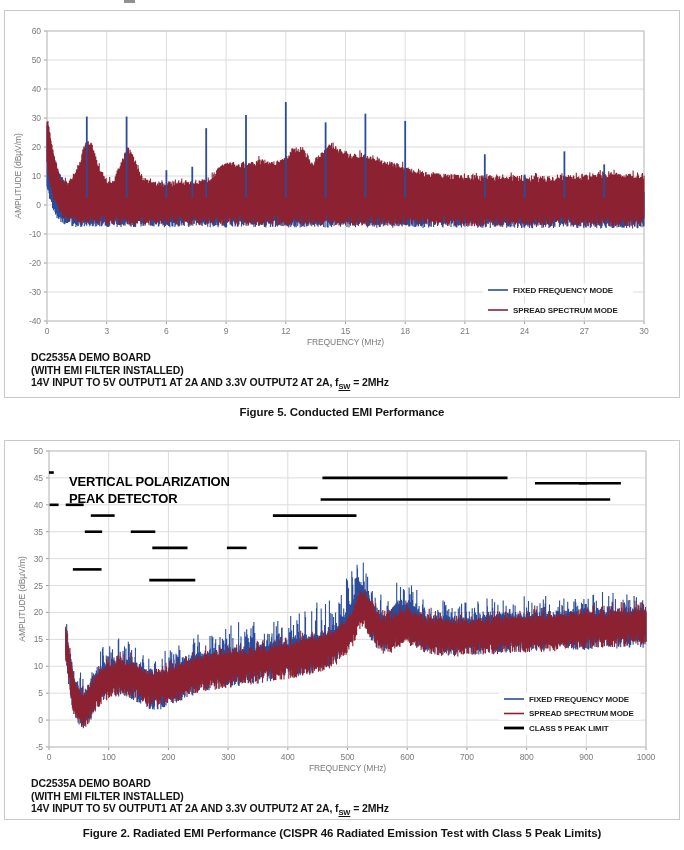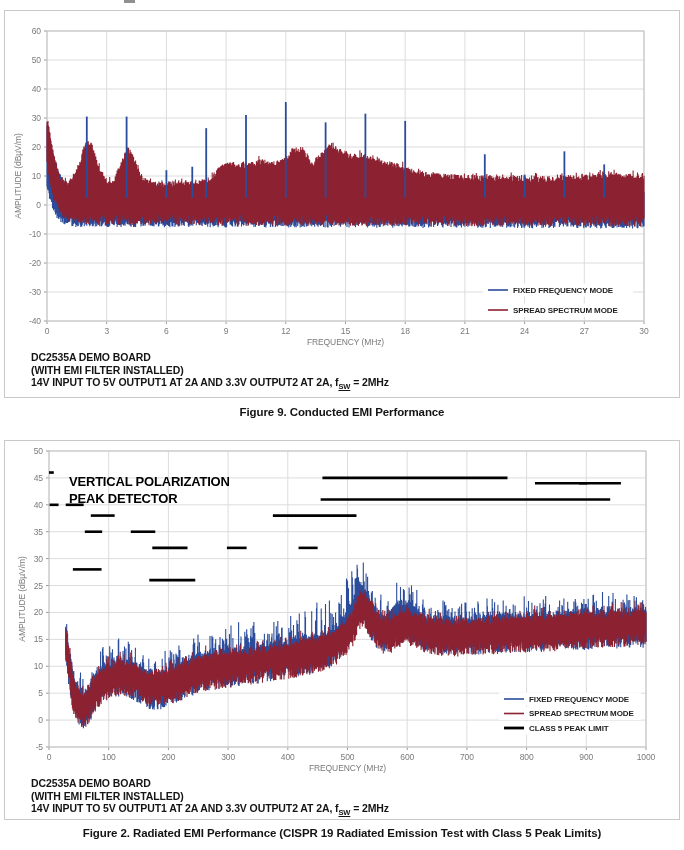--- a/index.html
+++ b/index.html
@@ -122,21 +122,21 @@
         <text x="508" y="301.8" font-family="&quot;Liberation Sans&quot;,sans-serif" font-size="8px" font-weight="bold" fill="#222222" letter-spacing="-0.1">SPREAD SPECTRUM MODE</text>
       </g>
     </svg>
   <div id="cap1" class="caption">
     <div>DC2535A DEMO BOARD</div>
     <div>(WITH EMI FILTER INSTALLED)</div>
     <div><span>14V INPUT TO 5V OUTPUT1 AT 2A AND 3.3V OUTPUT2 AT 2A, f</span><sub>SW</sub><span> = 2MHz</span></div>
   </div>
 </div>
 
-<div id="ft1" class="figtitle">Figure 9. Conducted EMI Performance</div>
+<div id="ft1" class="figtitle">Figure 5. Conducted EMI Performance</div>
 
 <div id="box2" class="fig-box">
   <svg id="chart2" class="chart-svg" width="676" height="336" viewBox="0 0 676 336">
       <g>
         <line x1="44" y1="10" x2="44" y2="306" stroke="#dcdcdc" stroke-width="1"></line>
         <line x1="44" y1="306" x2="44" y2="309" stroke="#9a9a9a" stroke-width="1"></line>
         <line x1="103.7" y1="10" x2="103.7" y2="306" stroke="#dcdcdc" stroke-width="1"></line>
         <line x1="103.7" y1="306" x2="103.7" y2="309" stroke="#9a9a9a" stroke-width="1"></line>
         <line x1="163.4" y1="10" x2="163.4" y2="306" stroke="#dcdcdc" stroke-width="1"></line>
         <line x1="163.4" y1="306" x2="163.4" y2="309" stroke="#9a9a9a" stroke-width="1"></line>
@@ -241,13 +241,13 @@
         <text x="524" y="289.8" font-family="&quot;Liberation Sans&quot;,sans-serif" font-size="8px" font-weight="bold" fill="#222222" letter-spacing="-0.1">CLASS 5 PEAK LIMIT</text>
       </g>
     </svg>
   <div id="cap2" class="caption">
     <div>DC2535A DEMO BOARD</div>
     <div>(WITH EMI FILTER INSTALLED)</div>
     <div><span>14V INPUT TO 5V OUTPUT1 AT 2A AND 3.3V OUTPUT2 AT 2A, f</span><sub>SW</sub><span> = 2MHz</span></div>
   </div>
 </div>
 
-<div id="ft2" class="figtitle">Figure 2. Radiated EMI Performance (CISPR 19 Radiated Emission Test with Class 5 Peak Limits)</div>
+<div id="ft2" class="figtitle">Figure 2. Radiated EMI Performance (CISPR 46 Radiated Emission Test with Class 5 Peak Limits)</div>
 
 </body></html>

